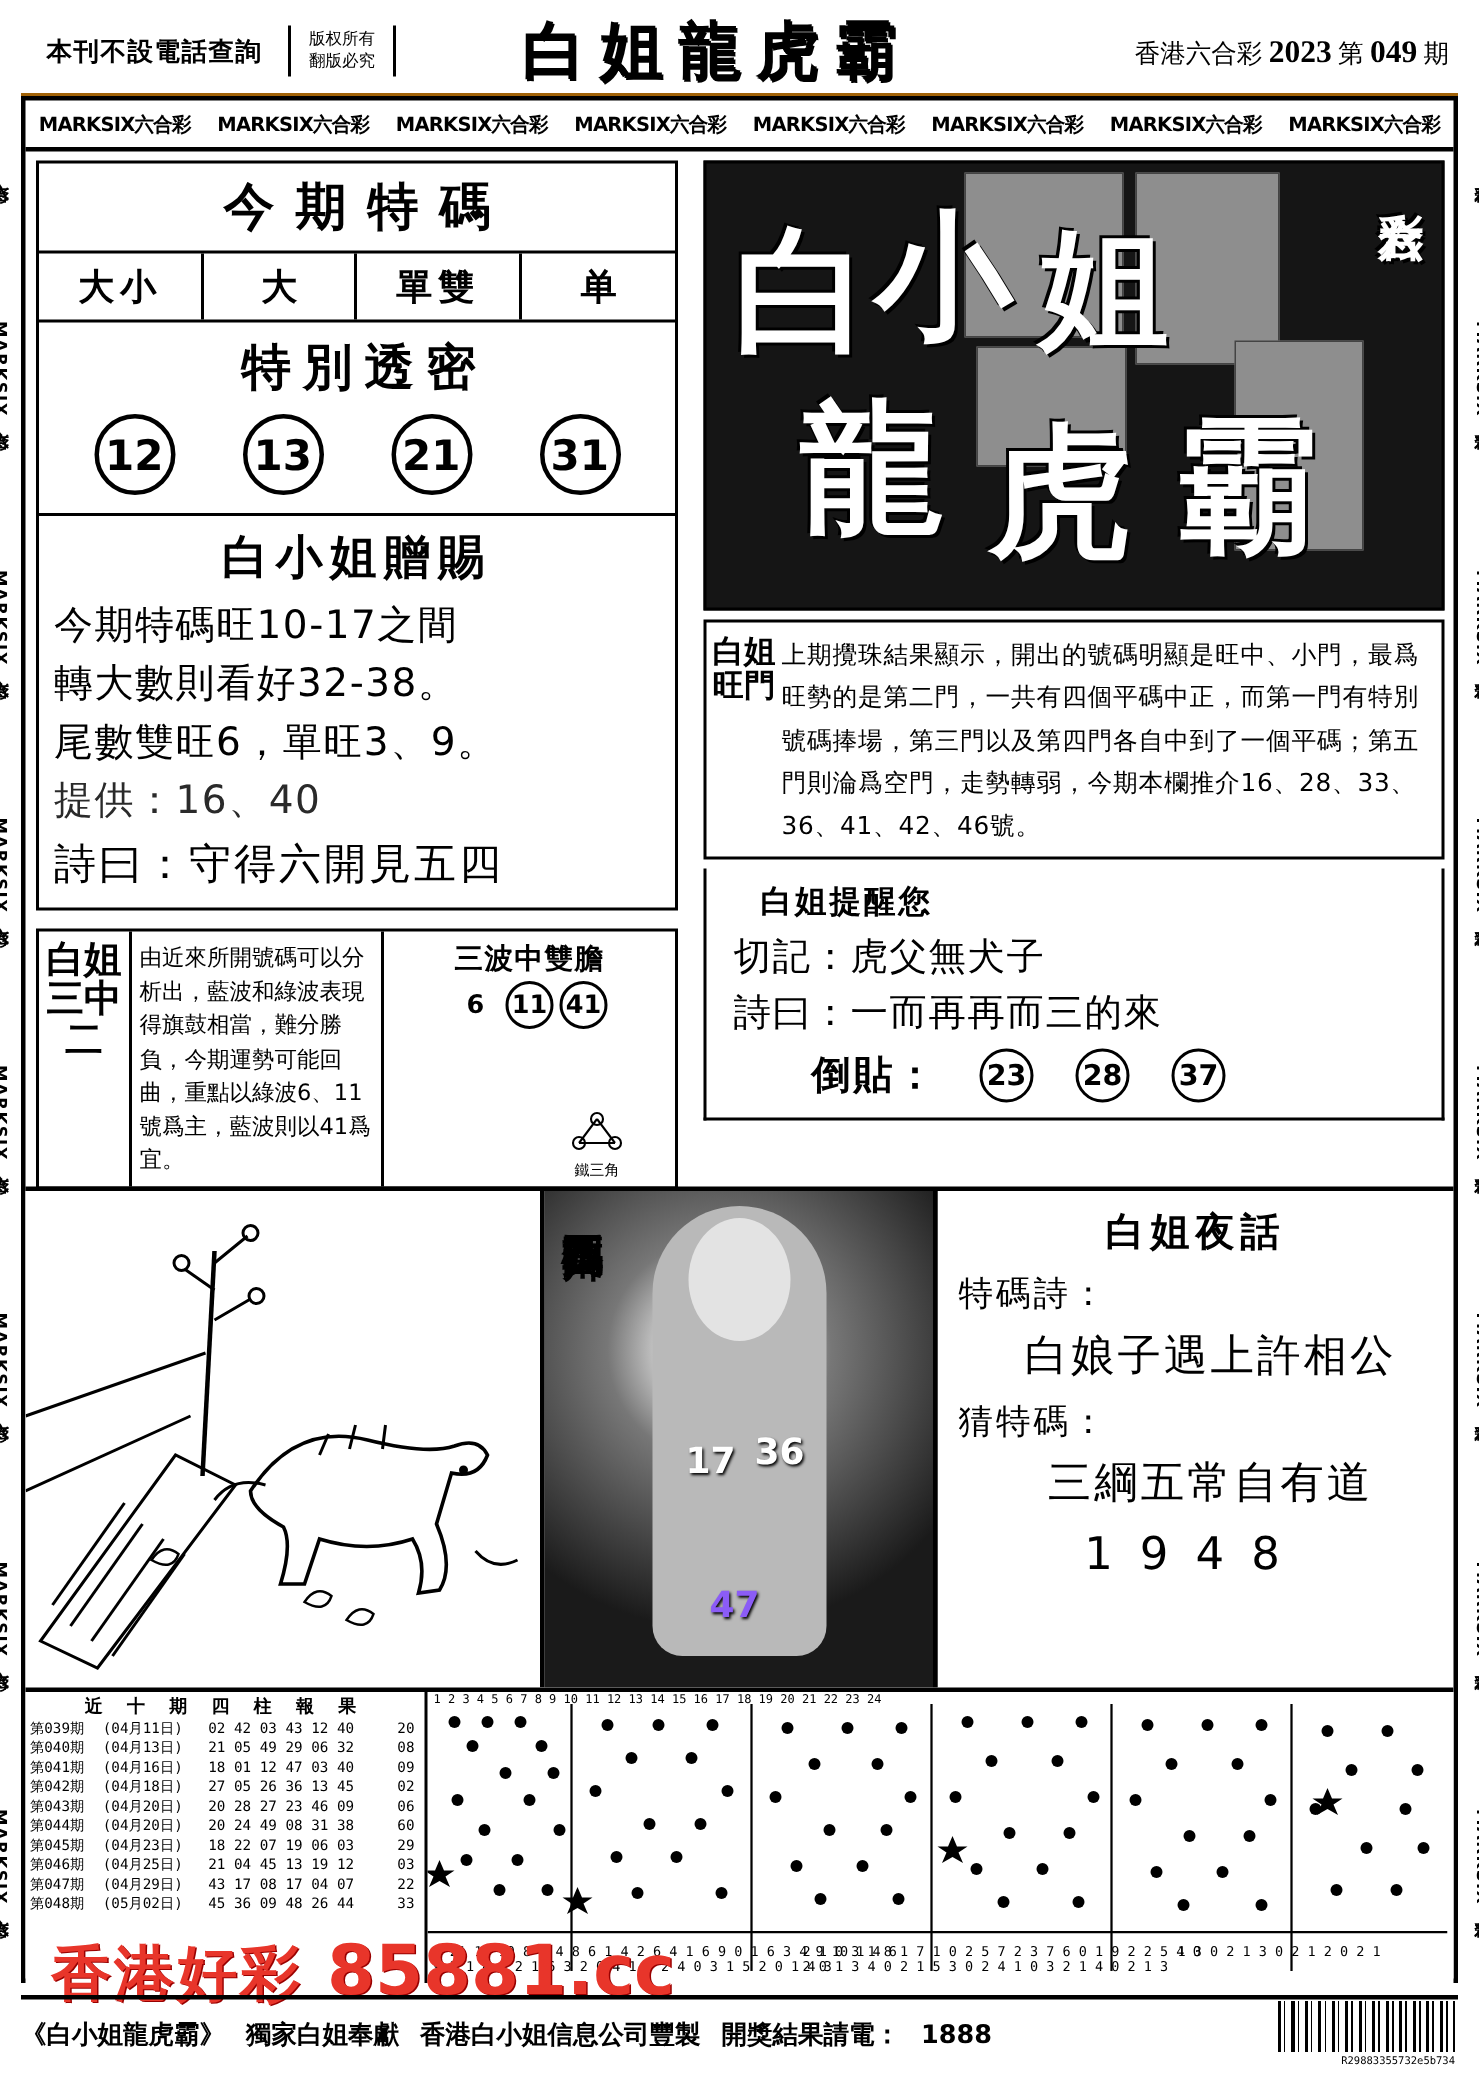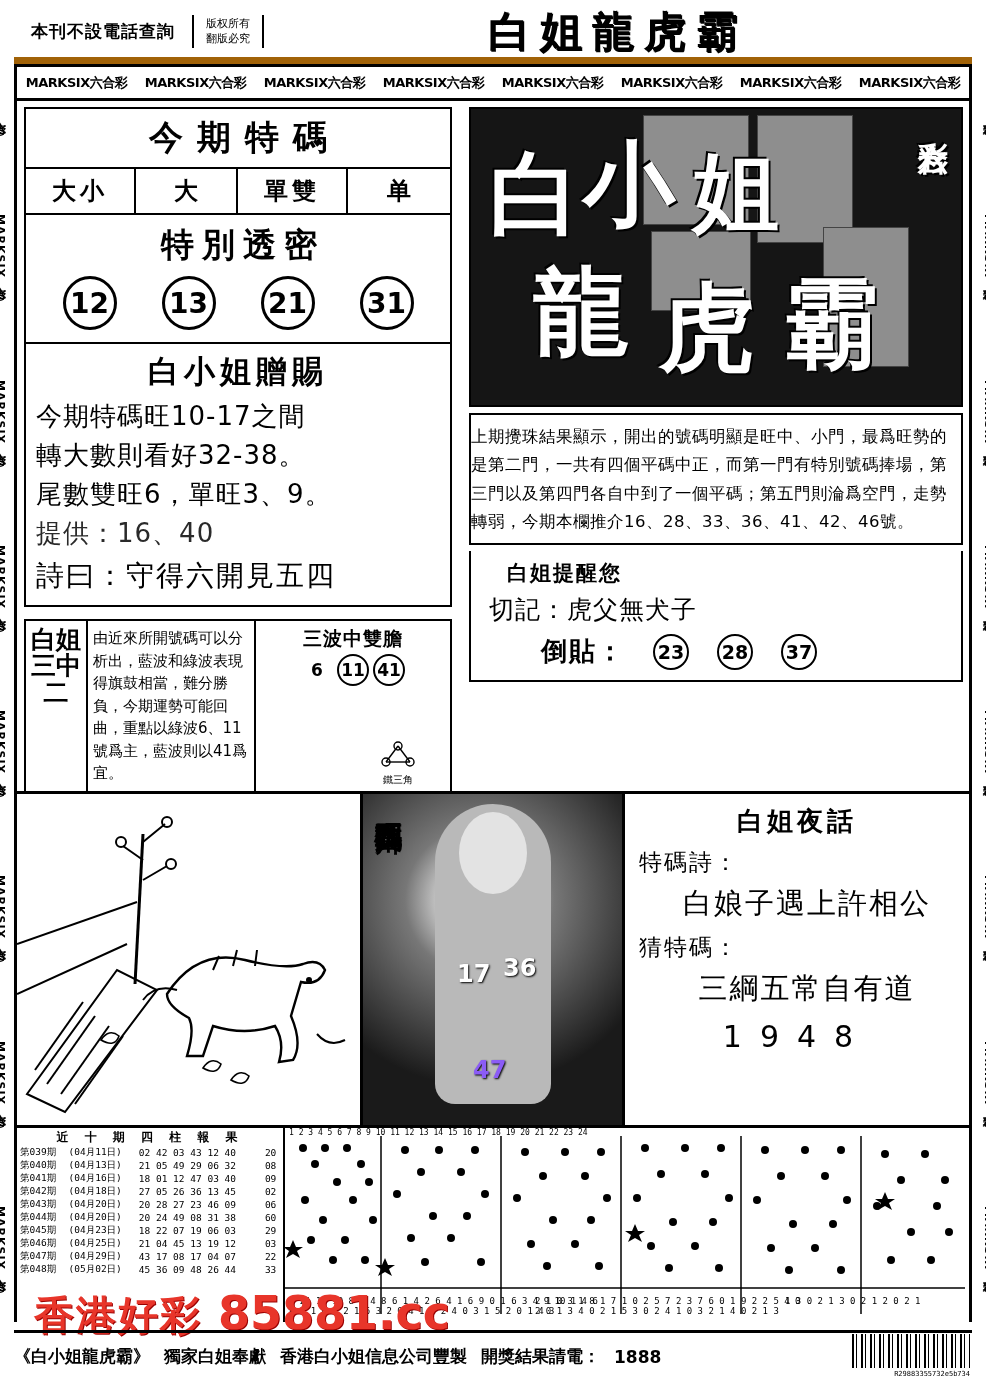--- a/index.html
+++ b/index.html
@@ -7,21 +7,21 @@
   body {
     width: 986px; height: 1388px;
     font-family: "Liberation Serif", serif;
     color:#000; position:relative; overflow:hidden;
   }
   .page { position:absolute; inset:0; background:#fff; }
 
   
   .masthead {
     position:absolute; left:14px; top:6px; width:958px; height:58px;
-    display:flex; align-items:center; border-bottom:7px solid #a16207;
+    display:flex; align-items:center; border-bottom:2px solid #a16207;
   }
   .mh-left {
     font-size:17px; font-weight:bold; letter-spacing:1px;
     width:178px; text-align:center; font-family:"DejaVu Sans", sans-serif;
   }
   .mh-copy {
     width:72px; font-size:11px; line-height:1.35; text-align:center;
     border-left:2px solid #000; border-right:2px solid #000; padding:2px 0;
     font-family:"DejaVu Sans", sans-serif;
   }
@@ -92,21 +92,21 @@
   .three-body { flex:1; display:flex; }
   .three-text {
     width:168px; font-size:15px; line-height:1.5; padding:6px 5px;
     font-family:"DejaVu Sans", sans-serif; border-right:2px solid #000;
   }
   .three-right { flex:1; position:relative; }
   .wave-title { text-align:center; font-size:19px; font-weight:bold; padding:5px 0 2px; letter-spacing:1px; font-family:"DejaVu Sans", sans-serif;}
   .wave-balls { display:flex; justify-content:center; gap:4px; }
   .wball { width:32px;height:32px;border:2px solid #000;border-radius:50%;display:flex;align-items:center;justify-content:center;font-size:17px;font-weight:bold;font-family:"DejaVu Sans", sans-serif;}
   .wball.plain { border:none; }
-  .tri-wrap { position:absolute; bottom:4px; right:30px; text-align:center; font-size:10px; font-family:Liberation Mono, monospace;}
+  .tri-wrap { position:absolute; bottom:4px; right:30px; text-align:center; font-size:10px; font-family:Liberation Serif, serif;}
 
   
   .rightcol { position:absolute; left:446px; top:34px; width:506px; }
   .poster {
     margin:6px; border:2px solid #000; height:300px; position:relative;
     background:#151515; overflow:hidden;
   }
   .poster .pt {
     position:absolute; font-weight:bold; color:#fff; font-family:"DejaVu Sans", sans-serif;
     text-shadow:2px 2px 0 #000,-2px -2px 0 #000;
@@ -166,20 +166,27 @@
 
 <div class="page">
 
   <div class="masthead">
     <div class="mh-left">本刊不設電話查詢</div>
     <div class="mh-copy">
       <div>版权所有</div>
       <div>翻版必究</div>
     </div>
     <div class="mh-title">白姐龍虎霸</div>
+    <div class="mh-issue">
+      <span>香港六合彩</span>
+      <span class="big">2023</span>
+      <span>第</span>
+      <span class="big">049</span>
+      <span>期</span>
+    </div>
   </div>
 
   <div class="rail left">
     <span>六合彩</span>
     <span>MARKSIX六合彩</span>
     <span>MARKSIX六合彩</span>
     <span>MARKSIX六合彩</span>
     <span>MARKSIX六合彩</span>
     <span>MARKSIX六合彩</span>
     <span>MARKSIX六合彩</span>
@@ -275,26 +282,28 @@
         <div class="pt" style="left:18px;top:24px;font-size:92px;">白</div>
         <div class="pt" style="left:112px;top:14px;font-size:92px;">小</div>
         <div class="pt" style="left:222px;top:26px;font-size:86px;">姐</div>
         <div class="pt" style="left:62px;top:140px;font-size:96px;">龍</div>
         <div class="pt" style="left:188px;top:156px;font-size:96px;">虎</div>
         <div class="pt" style="left:312px;top:152px;font-size:96px;">霸</div>
         <div class="pt" style="right:8px;top:10px;writing-mode:vertical-rl;font-size:30px;">六合彩</div>
       </div>
 
       <div class="analysis">
+        <div class="an-side">白姐旺門</div>
         <div class="an-body ind">上期攪珠結果顯示，開出的號碼明顯是旺中、小門，最爲旺勢的是第二門，一共有四個平碼中正，而第一門有特別號碼捧場，第三門以及第四門各自中到了一個平碼；第五門則淪爲空門，走勢轉弱，今期本欄推介16、28、33、36、41、42、46號。</div>
       </div>
 
       <div class="remind">
         <div class="remind-title">白姐提醒您</div>
         <div class="remind-line">切記：虎父無犬子</div>
+        <div class="remind-line">詩曰：一而再再而三的來</div>
         <div class="daotie">
           <div class="lab">倒貼：</div>
           <div class="dball">23</div>
           <div class="dball">28</div>
           <div class="dball">37</div>
         </div>
       </div>
 
     </div>
 

